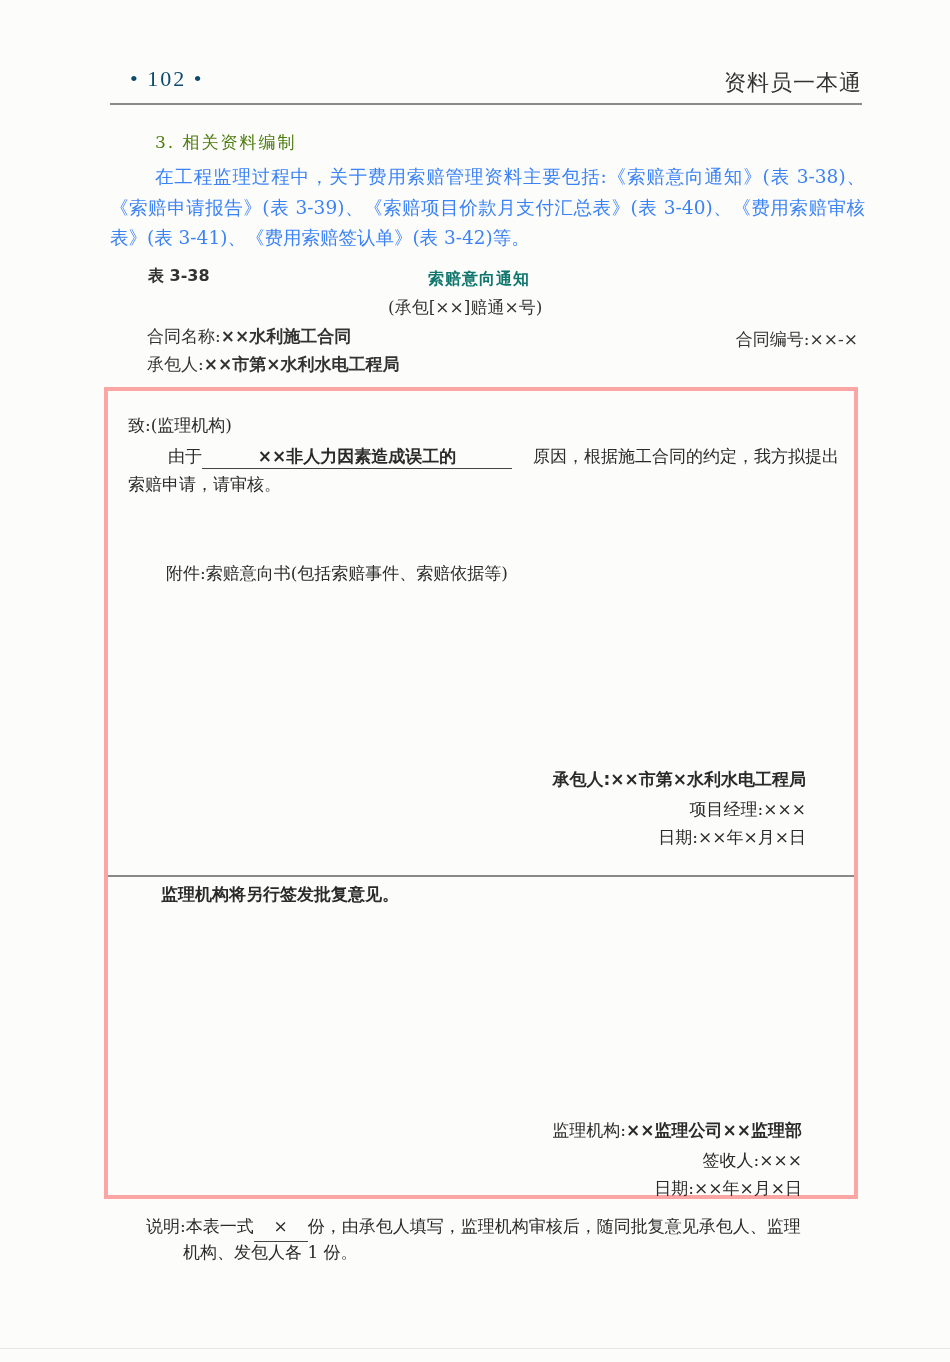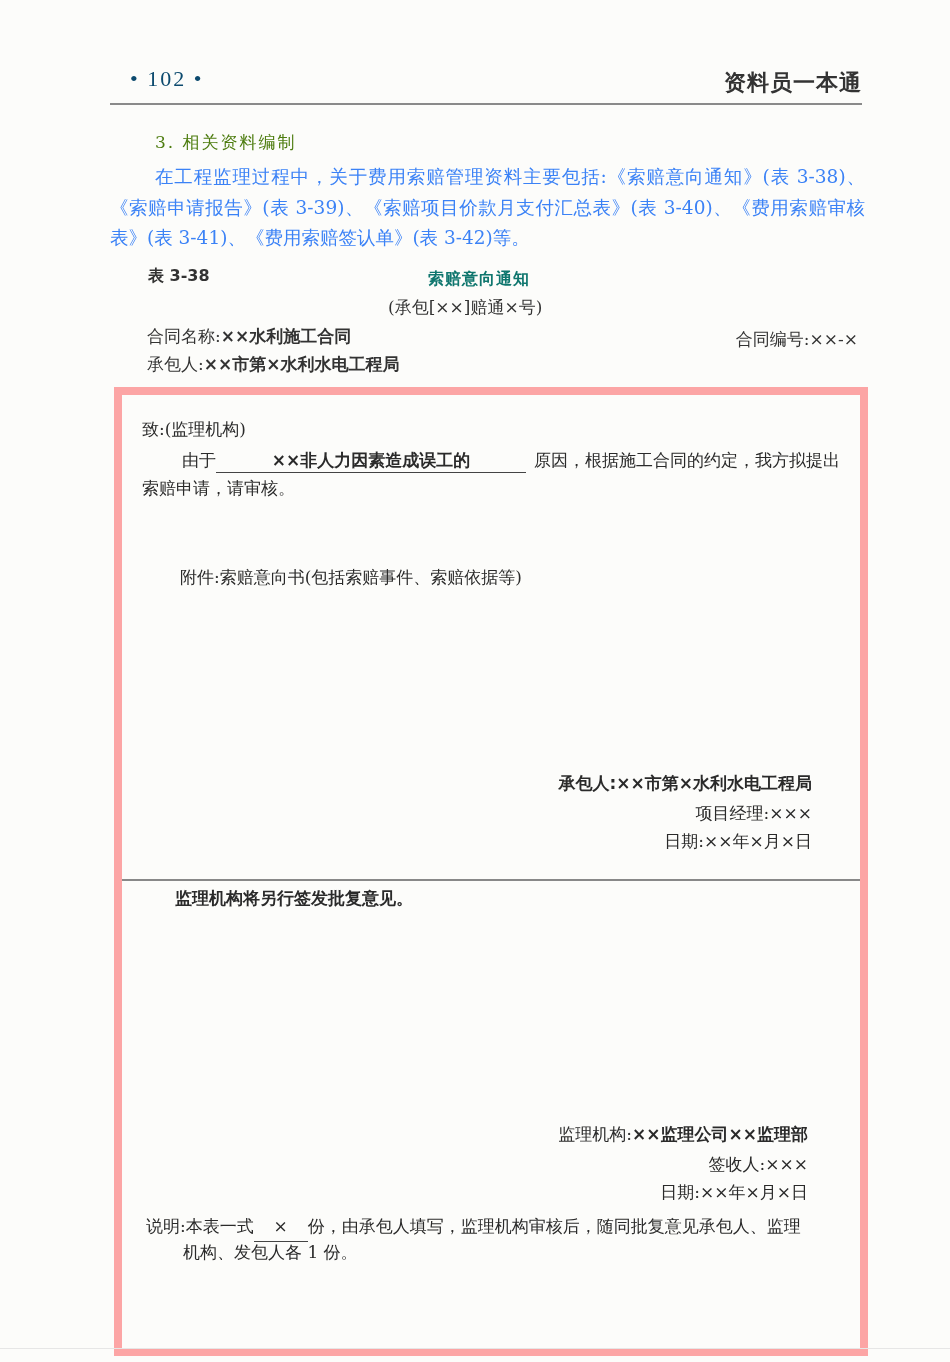--- a/index.html
+++ b/index.html
@@ -4,36 +4,36 @@
   <style>
     html, body { margin: 0; padding: 0; }
     body {
       width: 950px; height: 1362px; position: relative; overflow: hidden;
       background: #fcfcfa;
       font-family: "DejaVu Serif", "Liberation Serif", serif;
       color: #2a2a2a;
     }
     .abs { position: absolute; white-space: nowrap; }
     .page-num { left: 130px; top: 66px; font-size: 22px; color: #0c4a6e; letter-spacing: 2px; font-family: "Liberation Serif", serif; }
-    .book-title { right: 88px; top: 68px; font-size: 22px; font-weight: bold; color: #333; font-family: "DejaVu Sans", sans-serif; letter-spacing: 1px; }
+    .book-title { right: 88px; top: 68px; font-size: 22px; font-weight: normal; color: #333; font-family: "DejaVu Sans", sans-serif; letter-spacing: 1px; }
     .header-rule { left: 110px; top: 103px; width: 752px; height: 2px; background: #8a8a8a; }
 
     .sec-heading { left: 155px; top: 131px; font-size: 17px; letter-spacing: 2px; color: #4d7c0f; }
     .para { left: 110px; top: 162px; width: 755px; font-size: 18.5px; line-height: 30.5px; white-space: normal; text-align: justify; color: #3b82f6; }
     .para .indent { display: inline-block; width: 44px; }
 
     .tbl-no { left: 148px; top: 266px; font-size: 16px; font-weight: bold; font-family: "DejaVu Sans", sans-serif; color: #333; }
     .tbl-title { left: 428px; top: 269px; font-size: 16px; font-weight: bold; font-family: "DejaVu Sans", sans-serif; color: #0f766e; letter-spacing: 1px; }
     .tbl-sub { left: 388px; top: 296px; font-size: 17px; color: #333; }
     .meta { font-size: 17px; color: #333; }
     .meta b { font-family: "DejaVu Sans", sans-serif; font-weight: bold; }
 
     .form-box {
-      position: absolute; left: 114px; top: 387px; width: 754px; height: 969px;
-      border: 8px solid #fca5a5; box-sizing: border-box;
+      position: absolute; left: 104px; top: 387px; width: 754px; height: 812px;
+      border: 4px solid #fca5a5; box-sizing: border-box;
     }
     .divider { position: absolute; left: 0; right: 0; top: 484px; height: 2px; background: #888; }
 
     .t { position: absolute; white-space: nowrap; font-size: 17px; color: #2a2a2a; }
     .bold-sans { font-family: "DejaVu Sans", sans-serif; font-weight: bold; }
     .blank { display: inline-block; border-bottom: 1.5px solid #444; text-align: center; }
     .right-block { text-align: right; }
 
     .note { left: 146px; top: 1212px; font-size: 17px; color: #2a2a2a; line-height: 29px; }
     .note2 { left: 183px; top: 1241px; font-size: 17px; color: #2a2a2a; }
@@ -61,21 +61,21 @@
 </div>
 <div class="abs meta" style="left:147px; top:353px;">
   <span>承包人:</span><b>××市第×水利水电工程局</b>
 </div>
 
 <div class="form-box">
 
   <div class="t" style="left:20px; top:23px;">致:(监理机构)</div>
 
   <div class="t" style="left:60px; top:54px;">
-    <span>由于</span><span class="blank bold-sans" style="width:310px;">××非人力因素造成误工的</span><span style="margin-left:8px;">原因，根据施工合同的约定，我方拟提出</span>
+    <span>由于</span><span class="blank bold-sans" style="width:310px;">××非人力因素造成误工的</span><span style="margin-left:21px;">原因，根据施工合同的约定，我方拟提出</span>
   </div>
   <div class="t" style="left:20px; top:82px;">索赔申请，请审核。</div>
 
   <div class="t" style="left:58px; top:171px;">附件:索赔意向书(包括索赔事件、索赔依据等)</div>
 
   <div class="t right-block bold-sans" style="right:48px; top:377px;">
     <span>承包人:</span><span>××市第×水利水电工程局</span>
   </div>
   <div class="t" style="right:48px; top:407px;">项目经理:×××</div>
   <div class="t" style="right:48px; top:435px;">日期:××年×月×日</div>

